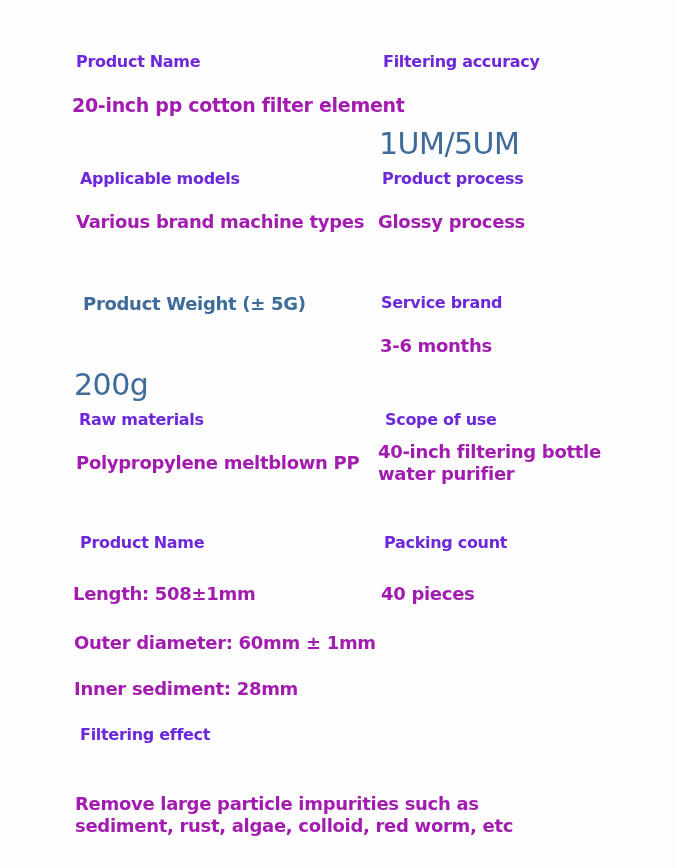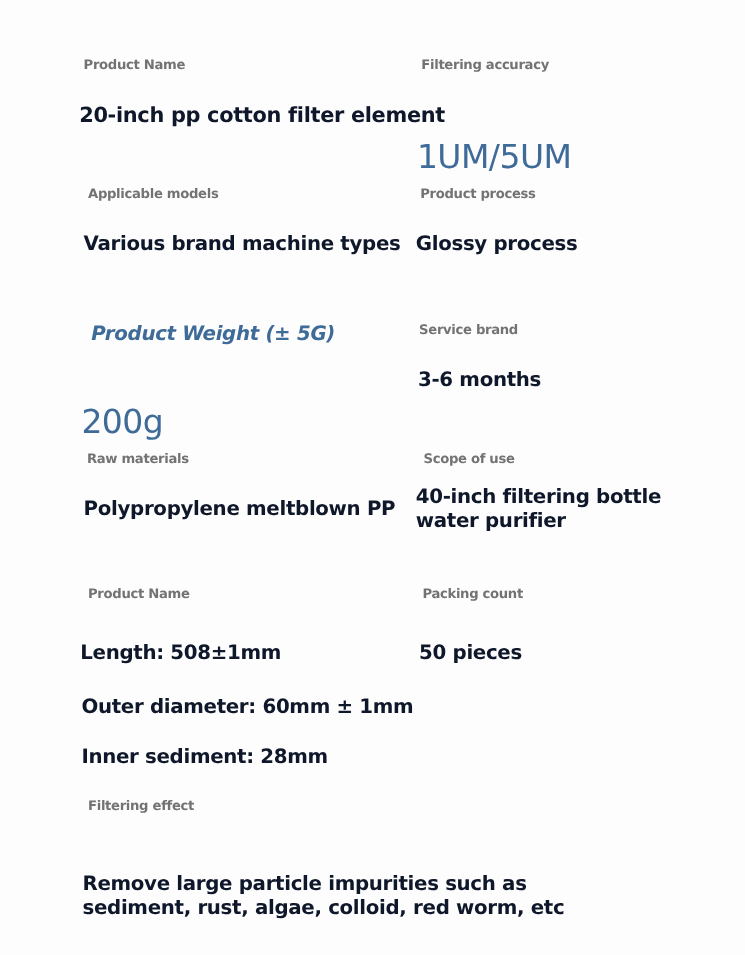--- a/index.html
+++ b/index.html
@@ -1,22 +1,22 @@
 <!DOCTYPE html>
 <html><head>
 <meta charset="utf-8">
 <style>
   html, body { margin:0; padding:0; }
   body { width:677px; height:868px; background:#fdfdfd; position:relative; overflow:hidden;
          font-family:"DejaVu Sans", sans-serif; }
-  .lbl { position:absolute; color:#737373; font-weight:bold; font-size:12px; white-space:nowrap; letter-spacing:-0.3px; }
-  .val { position:absolute; color:#0f172a; font-weight:bold; font-size:18px; white-space:nowrap; letter-spacing:-0.3px; }
+  .lbl { position:absolute; color:#6d28d9; font-weight:bold; font-size:16px; white-space:nowrap; letter-spacing:-0.3px; }
+  .val { position:absolute; color:#a21caf; font-weight:bold; font-size:18px; white-space:nowrap; letter-spacing:-0.3px; }
   .big { position:absolute; color:#3f6b99; font-size:30px; white-space:nowrap; letter-spacing:-0.5px;margin-top:40px; }
   .wrap { white-space:normal; line-height:22px; }
-  .lblblue { color:#3f6b99; font-size:18px;font-style:italic; }
+  .lblblue { color:#3f6b99; font-size:18px; }
 </style>
 </head>
 <body>
 
 <div>
   <div class="lbl" style="left:76px;top:52px">Product Name</div>
   <div class="val" style="left:72px;top:94px;font-size:19px">20-inch pp cotton filter element</div>
 
   <div class="lbl" style="left:383px;top:52px">Filtering accuracy</div>
   <div class="big" style="left:379px;top:86px">1UM/5UM</div>
@@ -38,17 +38,17 @@
 
   <div class="lbl" style="left:385px;top:410px">Scope of use</div>
   <div class="val wrap" style="left:378px;top:441px;width:240px">40-inch filtering bottle water purifier</div>
 
   <div class="lbl" style="left:80px;top:533px">Product Name</div>
   <div class="val" style="left:73px;top:583px">Length: 508±1mm</div>
   <div class="val" style="left:74px;top:632px">Outer diameter: 60mm ± 1mm</div>
   <div class="val" style="left:74px;top:678px">Inner sediment: 28mm</div>
 
   <div class="lbl" style="left:384px;top:533px">Packing count</div>
-  <div class="val" style="left:381px;top:583px">50 pieces</div>
+  <div class="val" style="left:381px;top:583px">40 pieces</div>
 
   <div class="lbl" style="left:80px;top:725px">Filtering effect</div>
   <div class="val wrap" style="left:75px;top:793px;width:500px">Remove large particle impurities such as sediment, rust, algae, colloid, red worm, etc</div>
 </div>
 
 </body></html>

